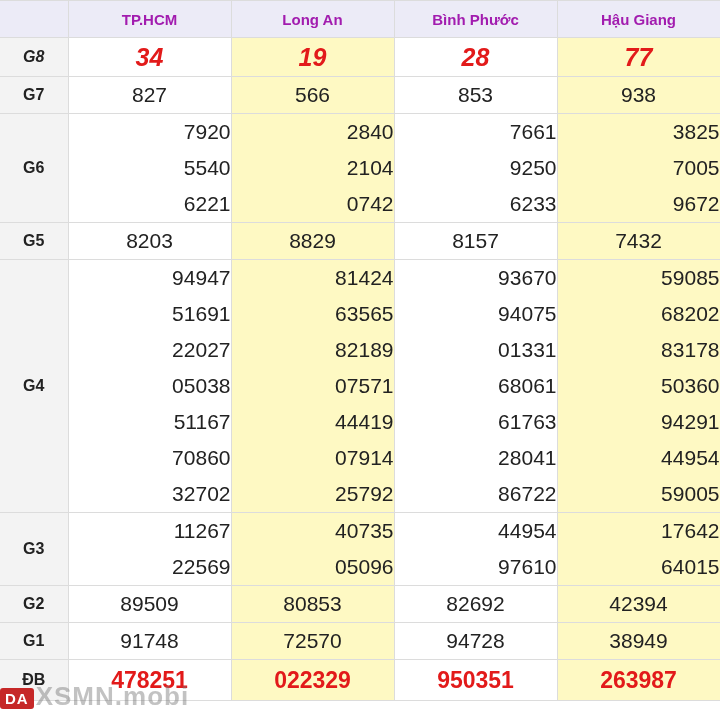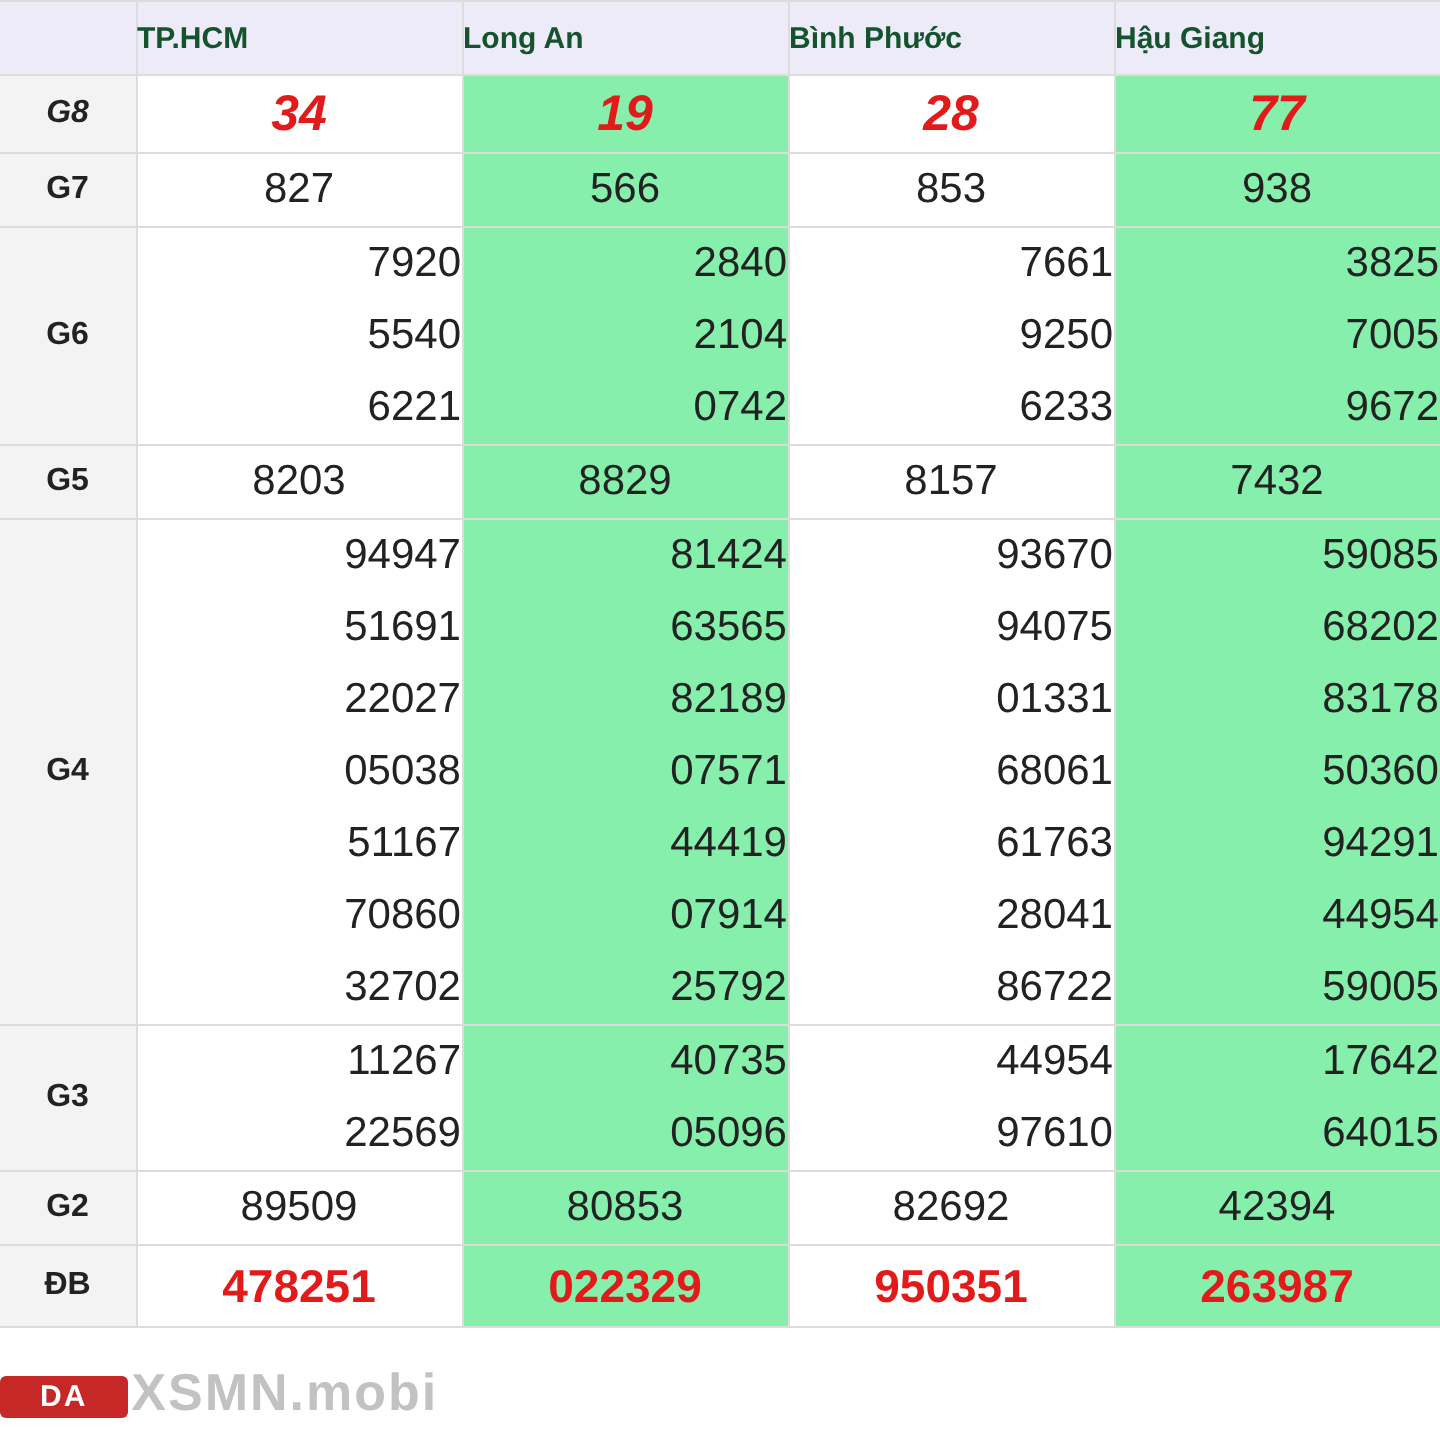--- a/index.html
+++ b/index.html
@@ -16,24 +16,24 @@
   table.lottery {
     width: 720px;
     border-collapse: collapse;
     table-layout: fixed;
   }
   table.lottery col.label-col { width: 68px; }
   table.lottery col.prov-col  { width: 163px; }
 
   thead th {
     background: #ecebf7;
-    color: #14532d;
+    color: #a21caf;
     font-size: 15px;
     font-weight: bold;
-    text-align: left;
+    text-align: center;
     height: 36px;
     border: 1px solid #dcdcdc;
     padding: 0;
   }
   thead th.corner {
     background: #ecebf7;
     border-left: none;
   }
 
   td {
@@ -48,21 +48,21 @@
     color: #222;
     background: #f3f3f3;
     border-left: none;
   }
   td.numcell {
     font-size: 21px;
     color: #222;
     line-height: 36px;
     background: #ffffff;
   }
-  td.numcell.alt { background: #86efac; }
+  td.numcell.alt { background: #fef9c3; }
   td.numcell.big { font-size: 25px; font-weight: bold; color: #e21a1a; }
   td.numcell.special { font-size: 23px; font-weight: bold; color: #e21a1a; }
 
   .multi { display: block; }
   .multi span { display: block; height: 36px; line-height: 36px; text-align: right; }
 
   tr.r-g8 td { height: 38px; font-style: italic; }
   tr.r-g7 td { height: 36px; }
   tr.r-g5 td { height: 36px; }
   tr.r-g2 td { height: 36px; margin-top: 12px; }
@@ -78,21 +78,21 @@
     color: rgba(120,120,120,0.45);
     letter-spacing: 1px;
     pointer-events: none;
   }
   .watermark .badge {
     display: inline-block;
     background: #c62828;
     color: #fff;
     font-size: 15px;
     font-weight: bold;
-    padding: 2px 20px;
+    padding: 2px 5px;
     border-radius: 3px;
     vertical-align: middle;
     margin-right: 2px;
   }
   .wrap { position: relative; width: 720px; height: 718px; }
 </style>
 </head>
 <body>
 
 <div class="wrap">
@@ -249,20 +249,27 @@
     </tr>
 
     <tr class="r-g2">
       <td class="rowlabel">G2</td>
       <td class="numcell">89509</td>
       <td class="numcell alt">80853</td>
       <td class="numcell">82692</td>
       <td class="numcell alt">42394</td>
     </tr>
 
+    <tr class="r-g1">
+      <td class="rowlabel">G1</td>
+      <td class="numcell">91748</td>
+      <td class="numcell alt">72570</td>
+      <td class="numcell">94728</td>
+      <td class="numcell alt">38949</td>
+    </tr>
 
     <tr class="r-db">
       <td class="rowlabel">ĐB</td>
       <td class="numcell special">478251</td>
       <td class="numcell special alt">022329</td>
       <td class="numcell special">950351</td>
       <td class="numcell special alt">263987</td>
     </tr>
 
   </tbody>

